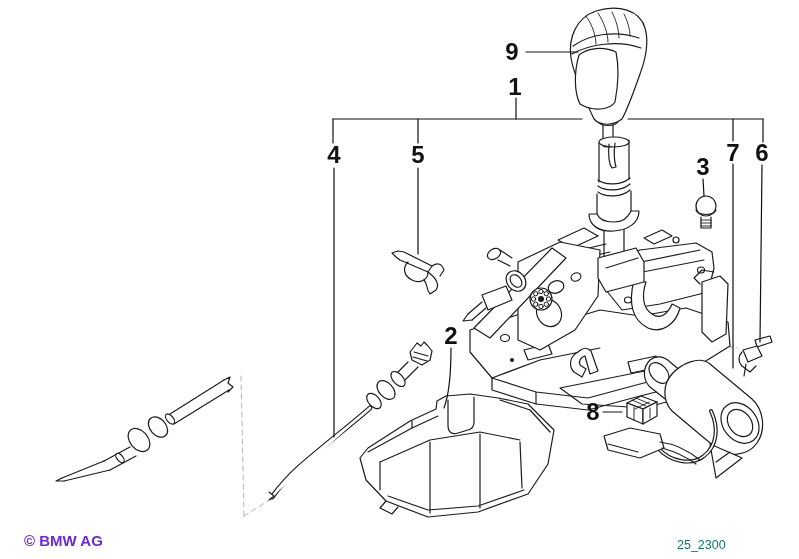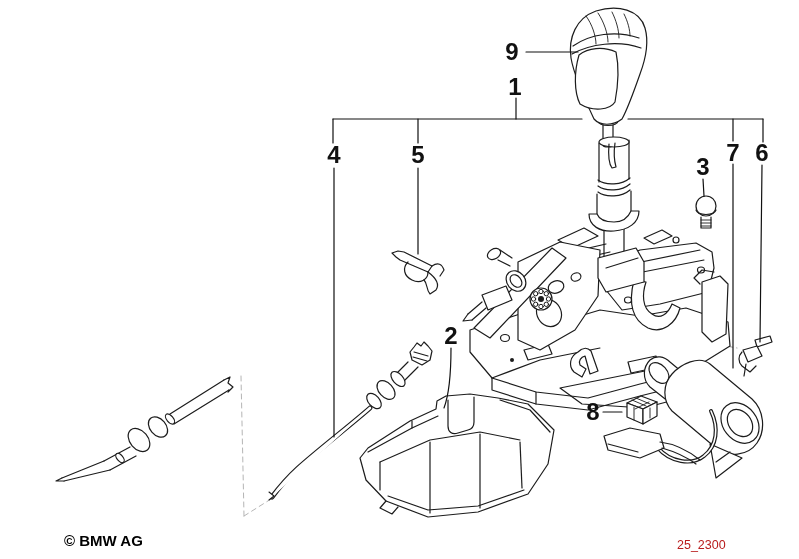--- a/index.html
+++ b/index.html
@@ -6,24 +6,24 @@
   .stage{
     position:relative;width:799px;height:559px;background:#ffffff;
     font-family:"Liberation Sans",sans-serif;overflow:hidden;
   }
   svg{position:absolute;left:0;top:0;}
   .callout{
     position:absolute;transform:translate(-50%,-50%);
     font-weight:700;font-size:24px;color:#111;line-height:1;
   }
   .footer-copyright{
-    position:absolute;left:24px;top:532px;font-size:15px;font-weight:600;color:#000000;margin-left:40px;
+    position:absolute;left:24px;top:532px;font-size:15px;font-weight:600;color:#6d28d9;
   }
   .footer-code{
-    position:absolute;left:677px;top:538px;font-size:12.5px;color:#b91c1c;
+    position:absolute;left:677px;top:538px;font-size:12.5px;color:#0f766e;
   }
 </style>
 </head>
 <body>
 
 <div class="stage">
 
 <svg width="799" height="559" viewBox="0 0 799 559" fill="none" stroke="#1c1c1c" stroke-width="1.2" stroke-linecap="round" stroke-linejoin="round">
 
   <rect x="0" y="0" width="799" height="559" fill="#ffffff" stroke="none"></rect>

